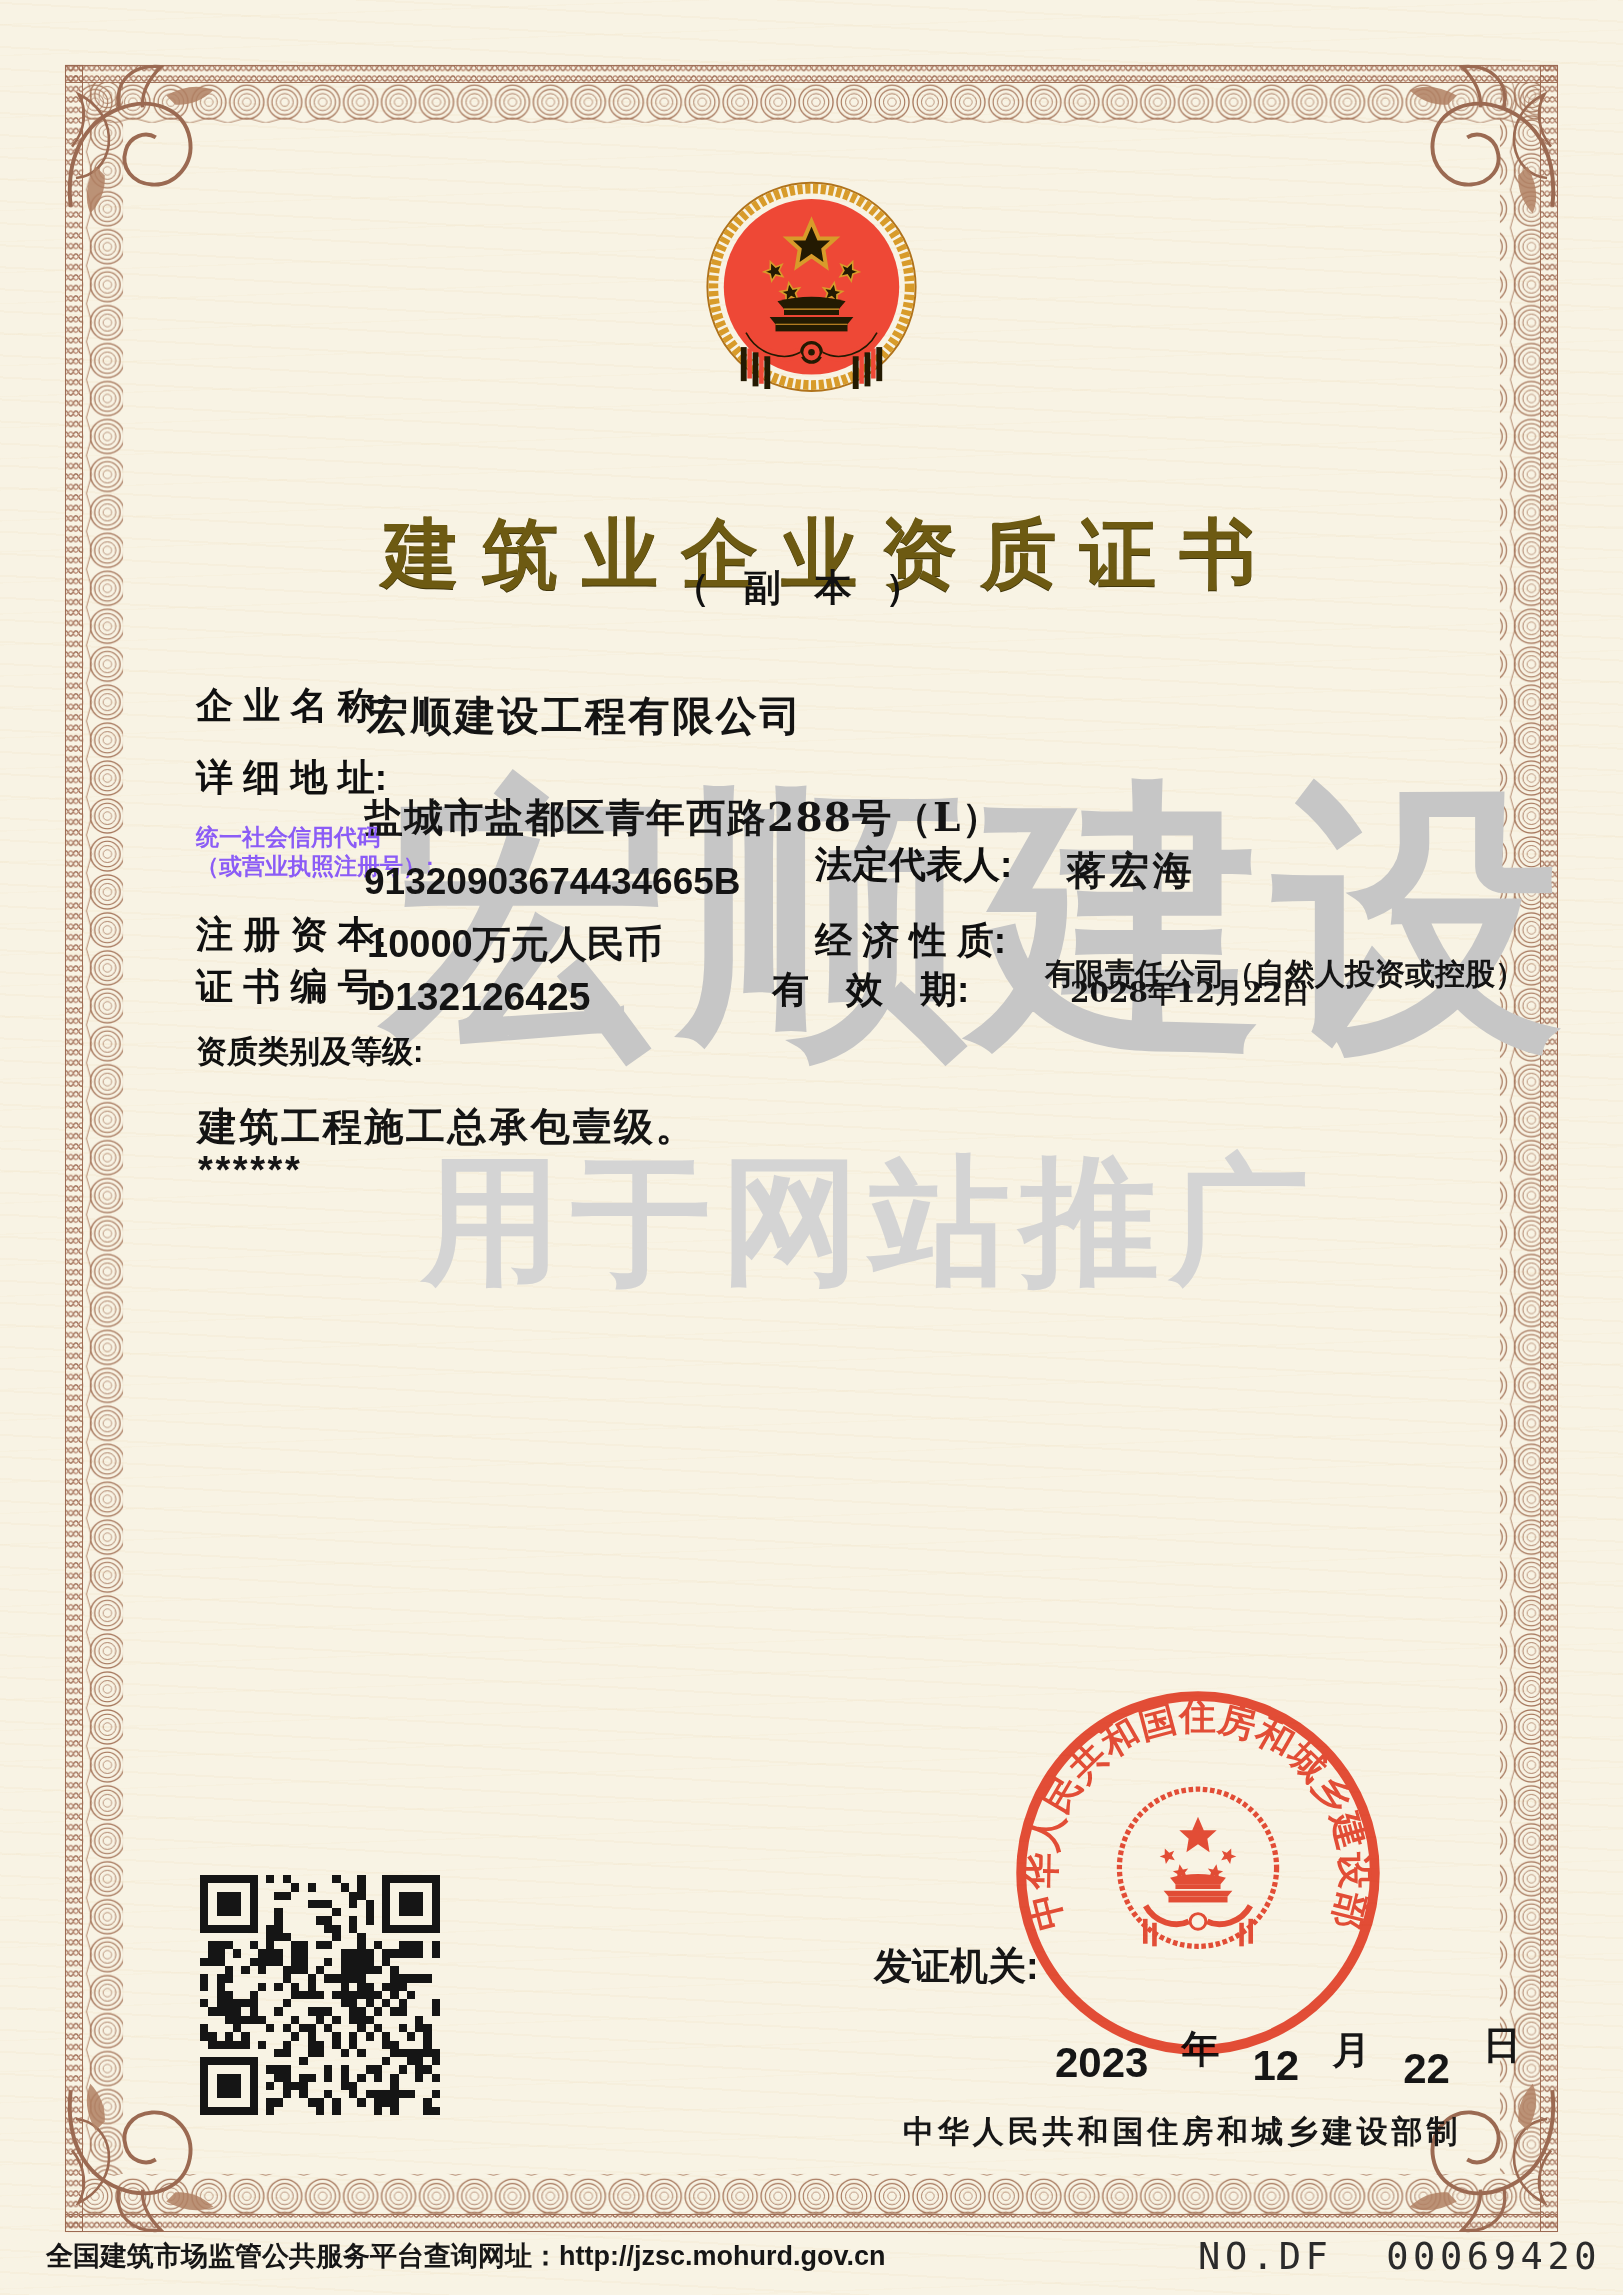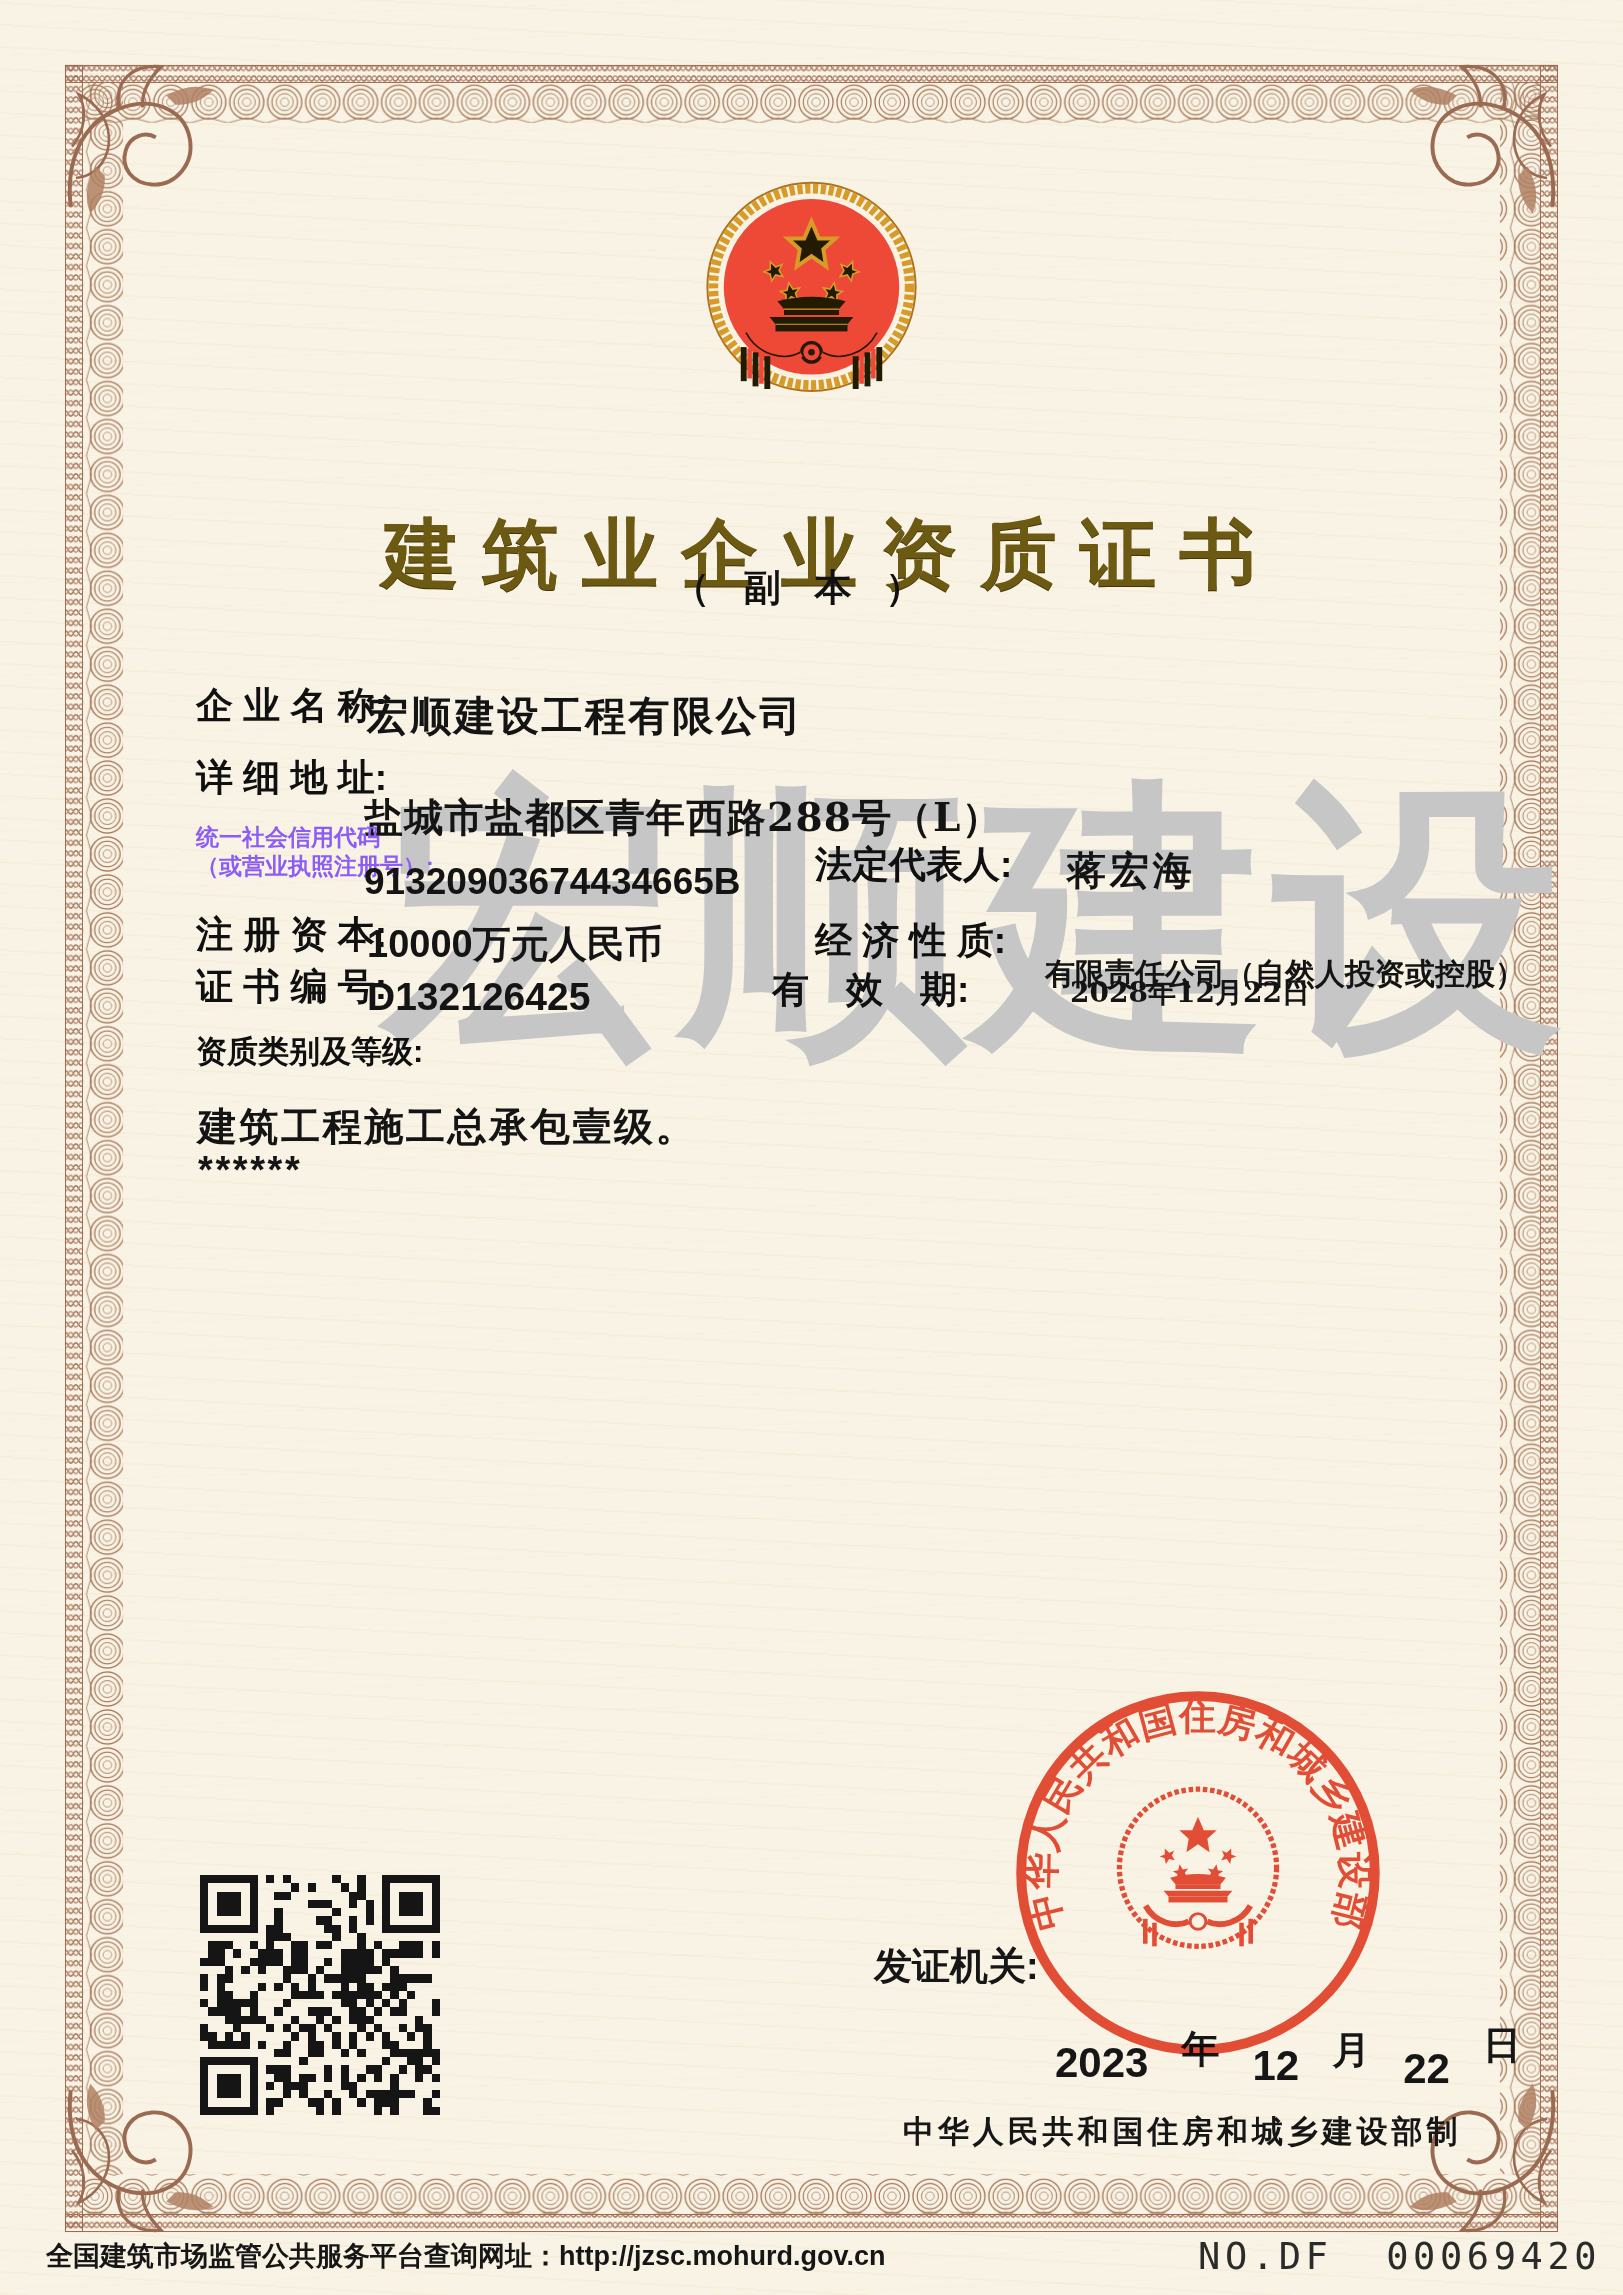--- a/index.html
+++ b/index.html
@@ -88,20 +88,21 @@
     <rect x="126" y="126" width="62" height="3196" fill="url(#loopsV)"></rect>
     <rect x="2292" y="126" width="62" height="3196" fill="url(#loopsV)"></rect>
 
     <use href="#cornerOrn" transform="translate(104,104)"></use>
     <use href="#cornerOrn" transform="translate(2376,104) scale(-1,1)"></use>
     <use href="#cornerOrn" transform="translate(104,3406) scale(1,-1)"></use>
     <use href="#cornerOrn" transform="translate(2376,3406) scale(-1,-1)"></use>
   </svg>
 
   <div class="wm wm1">宏顺建设</div>
+  <div class="wm wm2">用于网站推广</div>
 
   <svg class="emblem" width="275" height="275" viewBox="-210 -180 420 420" aria-hidden="true">
     <defs>
       <path id="star1" d="M0,-10 L2.939,-3.09 L9.511,-3.09 L4.755,1.18 L5.878,8.09 L0,4 L-5.878,8.09 L-4.755,1.18 L-9.511,-3.09 L-2.939,-3.09 Z"></path>
     </defs>
     <circle r="159" fill="none" stroke="#b0731c" stroke-width="3"></circle>
     <circle r="150" fill="none" stroke="#d89b2a" stroke-width="15" stroke-dasharray="8 4"></circle>
     <circle r="134" fill="#ee4836"></circle>
     <g fill="#231a02" stroke="#d89b2a" stroke-width="1.6">
       <use href="#star1" transform="translate(0,-62) scale(3.8)"></use>

